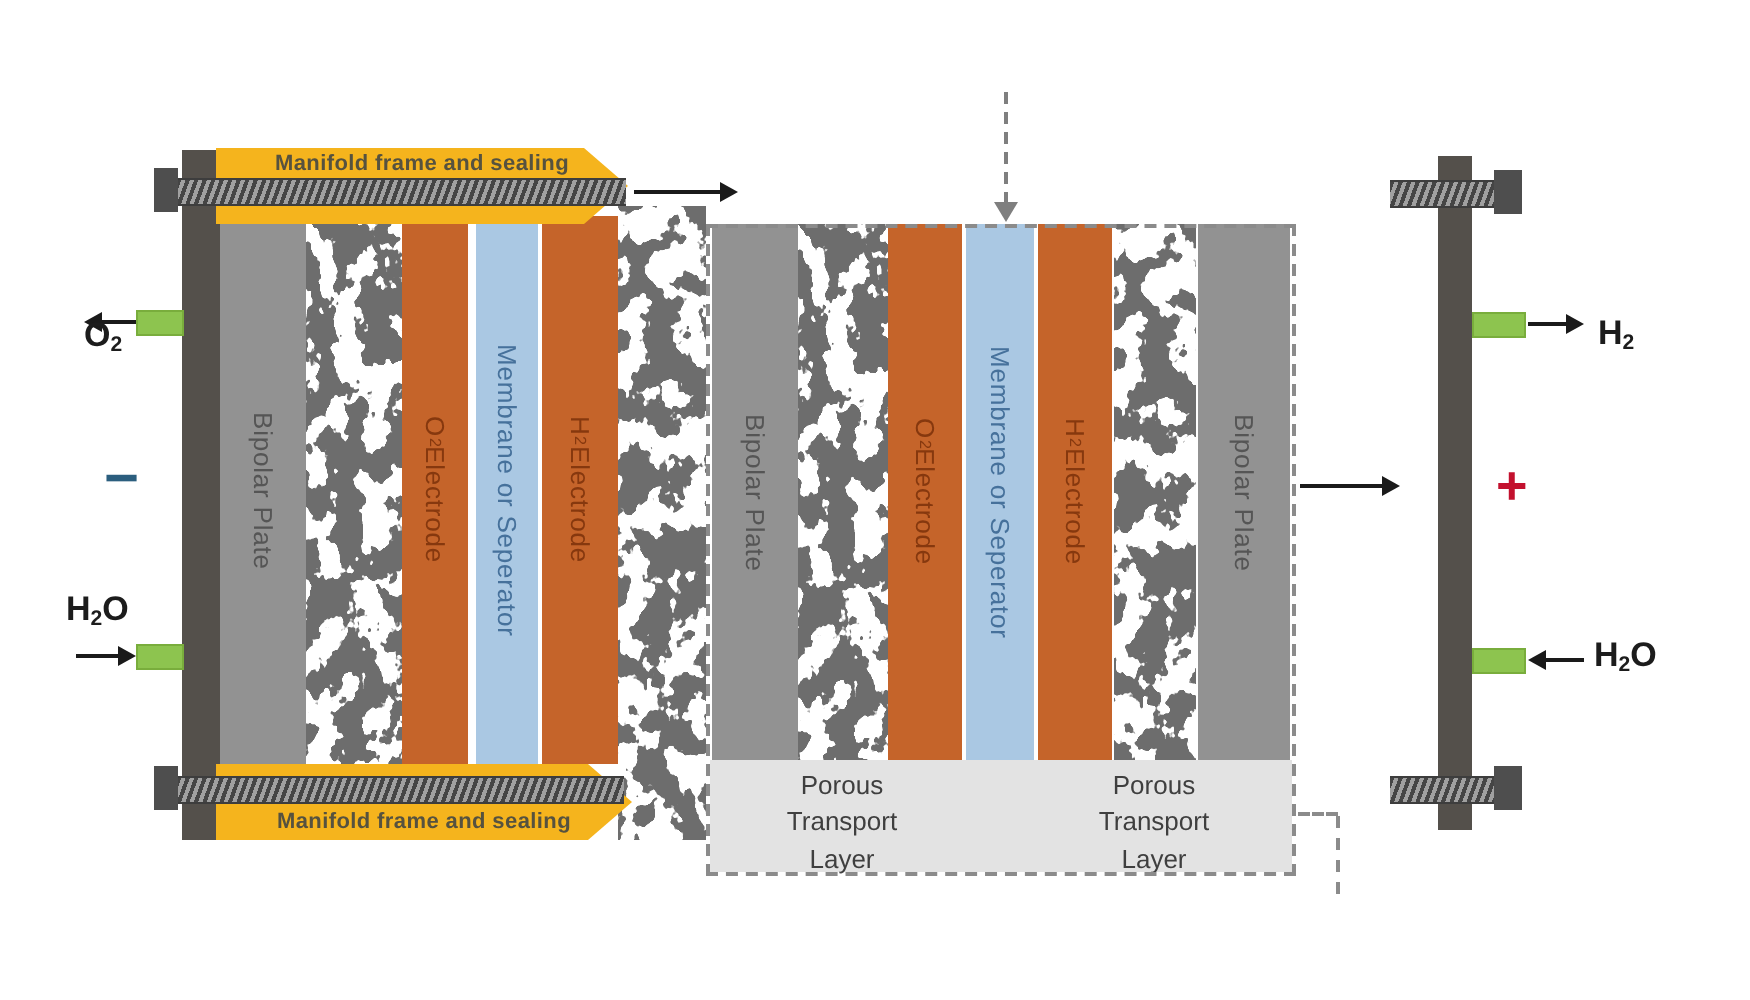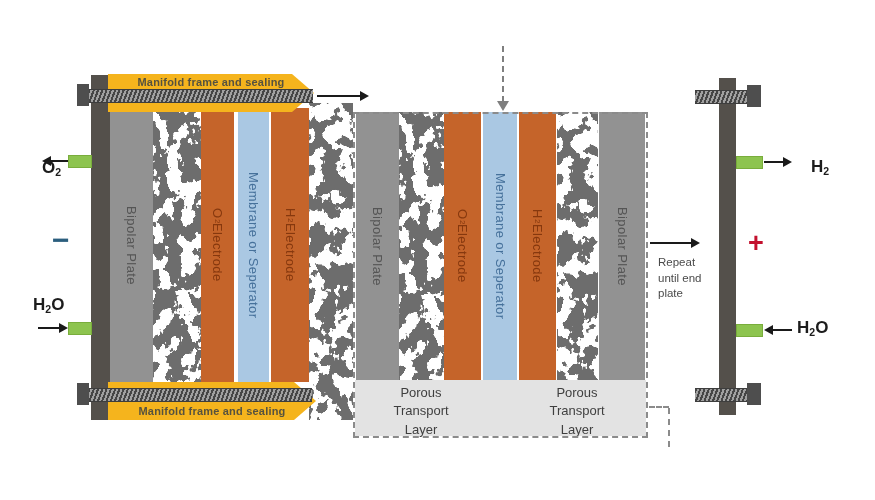--- a/index.html
+++ b/index.html
@@ -188,34 +188,33 @@
   <div class="layer bp" style="left:599px;top:112px;width:46px;height:268px;">
     <span class="vlabel">Bipolar Plate</span>
   </div>
 
   <div class="ptl-label" style="left:384px;top:384px;width:74px;">Porous Transport Layer</div>
   <div class="ptl-label" style="left:540px;top:384px;width:74px;">Porous Transport Layer</div>
 
   <div class="dasharrow-down" style="left:502px;top:46px;height:56px;"></div>
 
   <div class="arrow right" style="left:650px;top:242px;width:42px;"></div>
-  <div class="note" style="left:658px;top:255px;width:60px;">Repeat until end plate</div>
   <div class="dash-h" style="left:649px;top:406px;width:20px;"></div>
   <div class="dash-v" style="left:668px;top:408px;height:39px;"></div>
 
   <div class="endplate" style="left:719px;top:78px;width:17px;height:337px;"></div>
 
   <div class="rod" style="left:695px;top:90px;width:53px;"></div>
   <div class="bolt" style="left:747px;top:85px;width:14px;"></div>
   <div class="rod" style="left:695px;top:388px;width:53px;"></div>
   <div class="bolt" style="left:747px;top:383px;width:14px;"></div>
 
   <div class="port" style="left:736px;top:156px;width:27px;height:13px;"></div>
   <div class="arrow right" style="left:764px;top:161px;width:20px;"></div>
-  <div class="gas" style="left:799px;top:157px;margin-left:12px;"><span>H</span><span class="gas-sub">2</span></div>
+  <div class="gas" style="left:799px;top:157px;"><span>H</span><span class="gas-sub">2</span></div>
 
   <div class="sign" style="left:748px;top:228px;font-size:27px;line-height:30px;color:#c3112e;">+</div>
 
   <div class="port" style="left:736px;top:324px;width:27px;height:13px;"></div>
   <div class="arrow left" style="left:772px;top:329px;width:20px;"></div>
   <div class="gas" style="left:797px;top:318px;"><span>H</span><span class="gas-sub">2</span><span>O</span></div>
 
 </div>
 
 </body></html>

